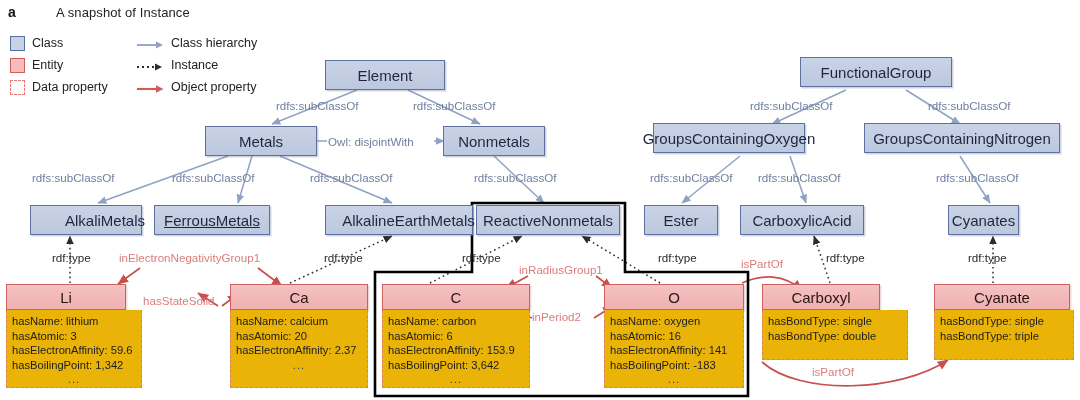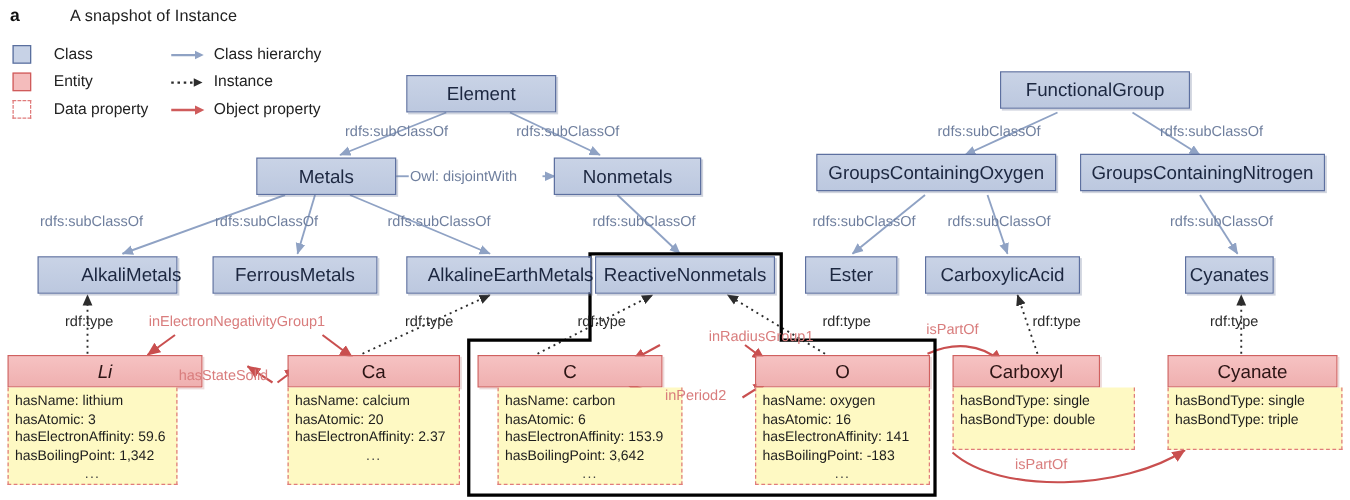--- a/index.html
+++ b/index.html
@@ -21,21 +21,21 @@
     font-size:14px;font-weight:bold;color:#111;
   }
   .fig-title{
     position:absolute;left:56px;top:5px;
     font-size:13px;color:#222;letter-spacing:.1px;
   }
 
   
   .legend{position:absolute;left:10px;top:33px;width:250px;height:66px;}
   .legend-row{position:absolute;display:flex;align-items:center;height:20px;}
-  .legend-col1{left:0;gap:11px;}
+  .legend-col1{left:0;}
   .legend-col2{left:126px;}
   .lg-r0{top:0px;}
   .lg-r1{top:22px;}
   .lg-r2{top:44px;}
   .sw{width:15px;height:15px;margin-right:7px;flex:none;box-sizing:border-box;}
   .sw-class{background:#c7d2e6;border:1.4px solid #5a6f9e;}
   .sw-entity{background:#f4bcbc;border:1.4px solid #cf5b5b;}
   .sw-dataprop{background:#ffffff;border:1.6px dashed #e07b7b;}
   .legend-text{font-size:12.5px;color:#222;white-space:nowrap;}
   .lineicon{width:28px;height:12px;margin-right:7px;flex:none;position:relative;}
@@ -56,21 +56,21 @@
   .ent-head{
     background:linear-gradient(#f6c2c2,#efb0b0);
     border:1.5px solid #d0605f;
     color:#2b1414;
     box-shadow:1.5px 1.5px 0 rgba(200,150,150,.35);
     height:26px;
   }
   .dataprop{
     position:absolute;box-sizing:border-box;
     border:1.5px dashed #e07b7b;border-top:none;
-    background:#fef9c3;
+    background:#eab308;
     font-size:11.2px;line-height:14.5px;
     color:#1d1d1d;
     padding:4px 5px 2px 5px;
     text-align:left;
   }
   .dp-dots{text-align:center;color:#444;letter-spacing:1px;}
 
   
   .elabel{
     position:absolute;font-size:11.6px;white-space:nowrap;
@@ -202,53 +202,53 @@
           <path d="M20,2.3 L27.5,6 L20,9.7 z" fill="#cf5b5b"></path>
         </svg>
       </span>
       <span class="legend-text">Object property</span>
     </div>
   </div>
 
   <div class="node cls" style="left:325px;top:60px;width:120px;">Element</div>
 
   <div class="node cls" style="left:205px;top:126px;width:112px;">Metals</div>
-  <div class="node cls" style="left:443px;top:126px;width:118px;">Nonmetals</div>
+  <div class="node cls" style="left:443px;top:126px;width:102px;">Nonmetals</div>
 
   <div class="node cls" style="left:800px;top:57px;width:152px;">FunctionalGroup</div>
-  <div class="node cls" style="left:653px;top:123px;width:192px;">GroupsContainingOxygen</div>
+  <div class="node cls" style="left:653px;top:123px;width:152px;">GroupsContainingOxygen</div>
   <div class="node cls" style="left:864px;top:123px;width:196px;">GroupsContainingNitrogen</div>
 
   <div class="node cls" style="left:30px;top:205px;width:112px;padding-left:38px;">AlkaliMetals</div>
-  <div class="node cls" style="left:170px;top:205px;width:132px;">FerrousMetals</div>
+  <div class="node cls" style="left:154px;top:205px;width:116px;text-decoration:underline;">FerrousMetals</div>
   <div class="node cls" style="left:325px;top:205px;width:148px;padding-left:19px;">AlkalineEarthMetals</div>
   <div class="node cls" style="left:476px;top:205px;width:144px;">ReactiveNonmetals</div>
   <div class="node cls" style="left:644px;top:205px;width:74px;">Ester</div>
   <div class="node cls" style="left:740px;top:205px;width:124px;">CarboxylicAcid</div>
   <div class="node cls" style="left:948px;top:205px;width:71px;">Cyanates</div>
 
-  <div class="node ent-head" style="left:6px;top:284px;width:156px;font-style:italic;">Li</div>
+  <div class="node ent-head" style="left:6px;top:284px;width:120px;">Li</div>
   <div class="dataprop" style="left:6px;top:310px;width:136px;height:78px;">
     <div>hasName: lithium</div>
     <div>hasAtomic: 3</div>
     <div>hasElectronAffinity: 59.6</div>
     <div>hasBoilingPoint: 1,342</div>
     <div class="dp-dots">...</div>
   </div>
 
   <div class="node ent-head" style="left:230px;top:284px;width:138px;">Ca</div>
   <div class="dataprop" style="left:230px;top:310px;width:138px;height:78px;">
     <div>hasName: calcium</div>
     <div>hasAtomic: 20</div>
     <div>hasElectronAffinity: 2.37</div>
     <div class="dp-dots">...</div>
   </div>
 
   <div class="node ent-head" style="left:382px;top:284px;width:148px;">C</div>
-  <div class="dataprop" style="left:382px;top:310px;width:148px;height:78px;margin-left:16px;">
+  <div class="dataprop" style="left:382px;top:310px;width:148px;height:78px;">
     <div>hasName: carbon</div>
     <div>hasAtomic: 6</div>
     <div>hasElectronAffinity: 153.9</div>
     <div>hasBoilingPoint: 3,642</div>
     <div class="dp-dots">...</div>
   </div>
 
   <div class="node ent-head" style="left:604px;top:284px;width:140px;">O</div>
   <div class="dataprop" style="left:604px;top:310px;width:140px;height:78px;">
     <div>hasName: oxygen</div>
@@ -287,18 +287,18 @@
 
   <div class="elabel dark" style="left:52px;top:252px;">rdf:type</div>
   <div class="elabel dark" style="left:324px;top:252px;">rdf:type</div>
   <div class="elabel dark" style="left:462px;top:252px;">rdf:type</div>
   <div class="elabel dark" style="left:658px;top:252px;">rdf:type</div>
   <div class="elabel dark" style="left:826px;top:252px;">rdf:type</div>
   <div class="elabel dark" style="left:968px;top:252px;">rdf:type</div>
 
   <div class="elabel obj" style="left:119px;top:252px;">inElectronNegativityGroup1</div>
   <div class="elabel obj" style="left:143px;top:295px;">hasStateSolid</div>
-  <div class="elabel obj" style="left:519px;top:264px;margin-left:48px;">inRadiusGroup1</div>
+  <div class="elabel obj" style="left:519px;top:264px;">inRadiusGroup1</div>
   <div class="elabel obj" style="left:532px;top:311px;">inPeriod2</div>
   <div class="elabel obj" style="left:741px;top:258px;">isPartOf</div>
   <div class="elabel obj" style="left:812px;top:366px;">isPartOf</div>
 
 </div>
 
 </body></html>

